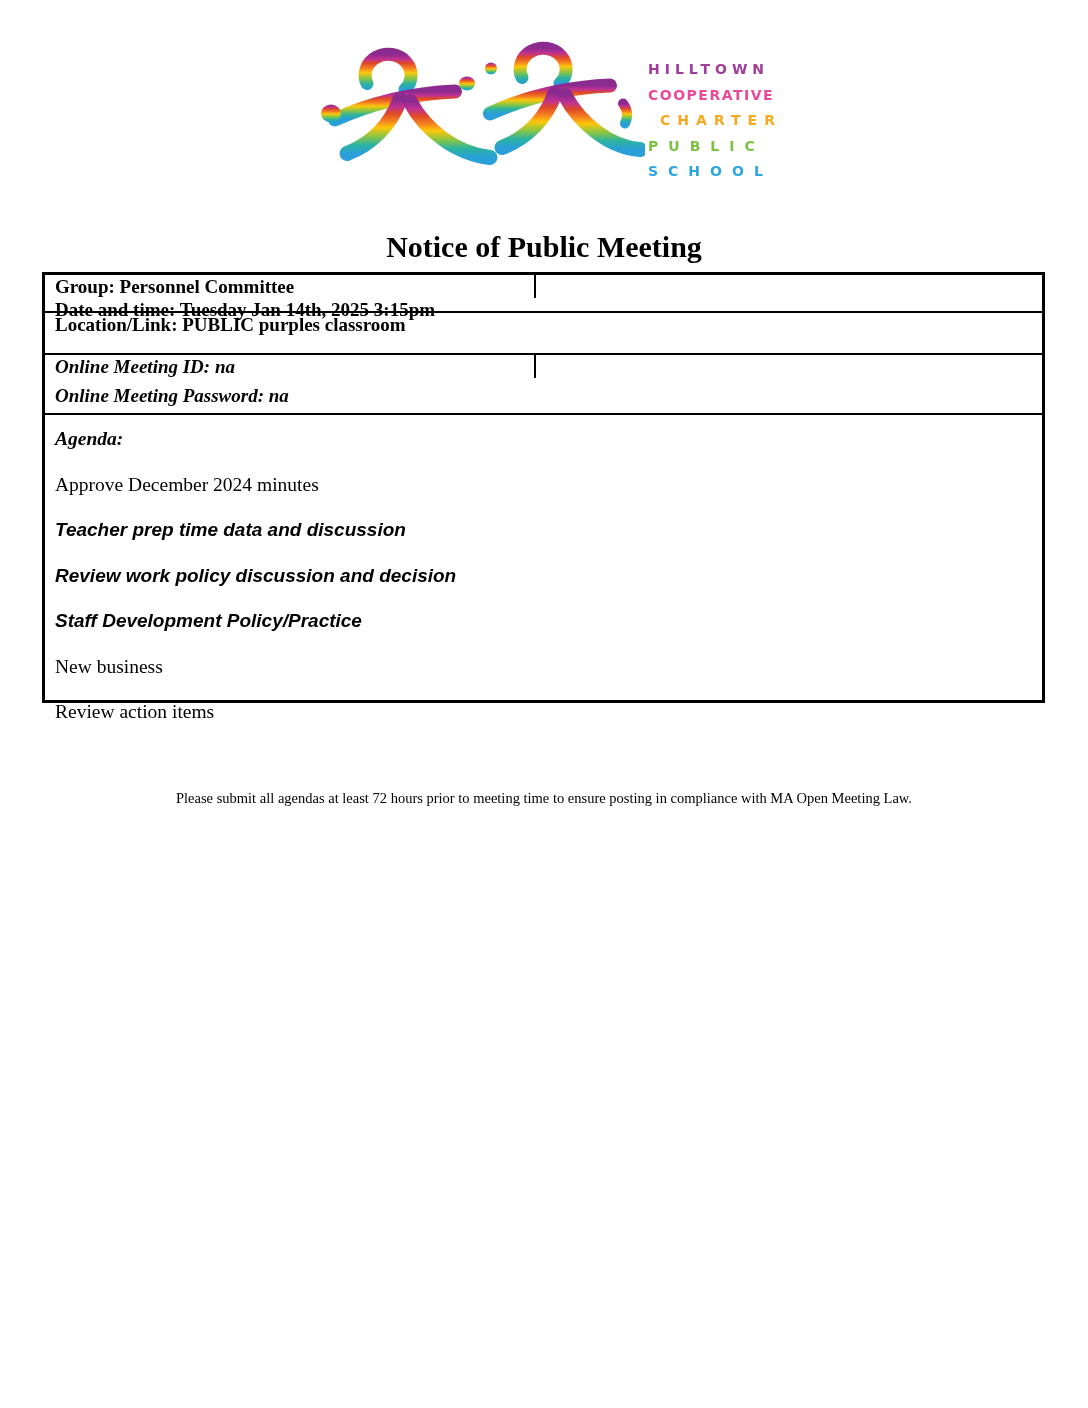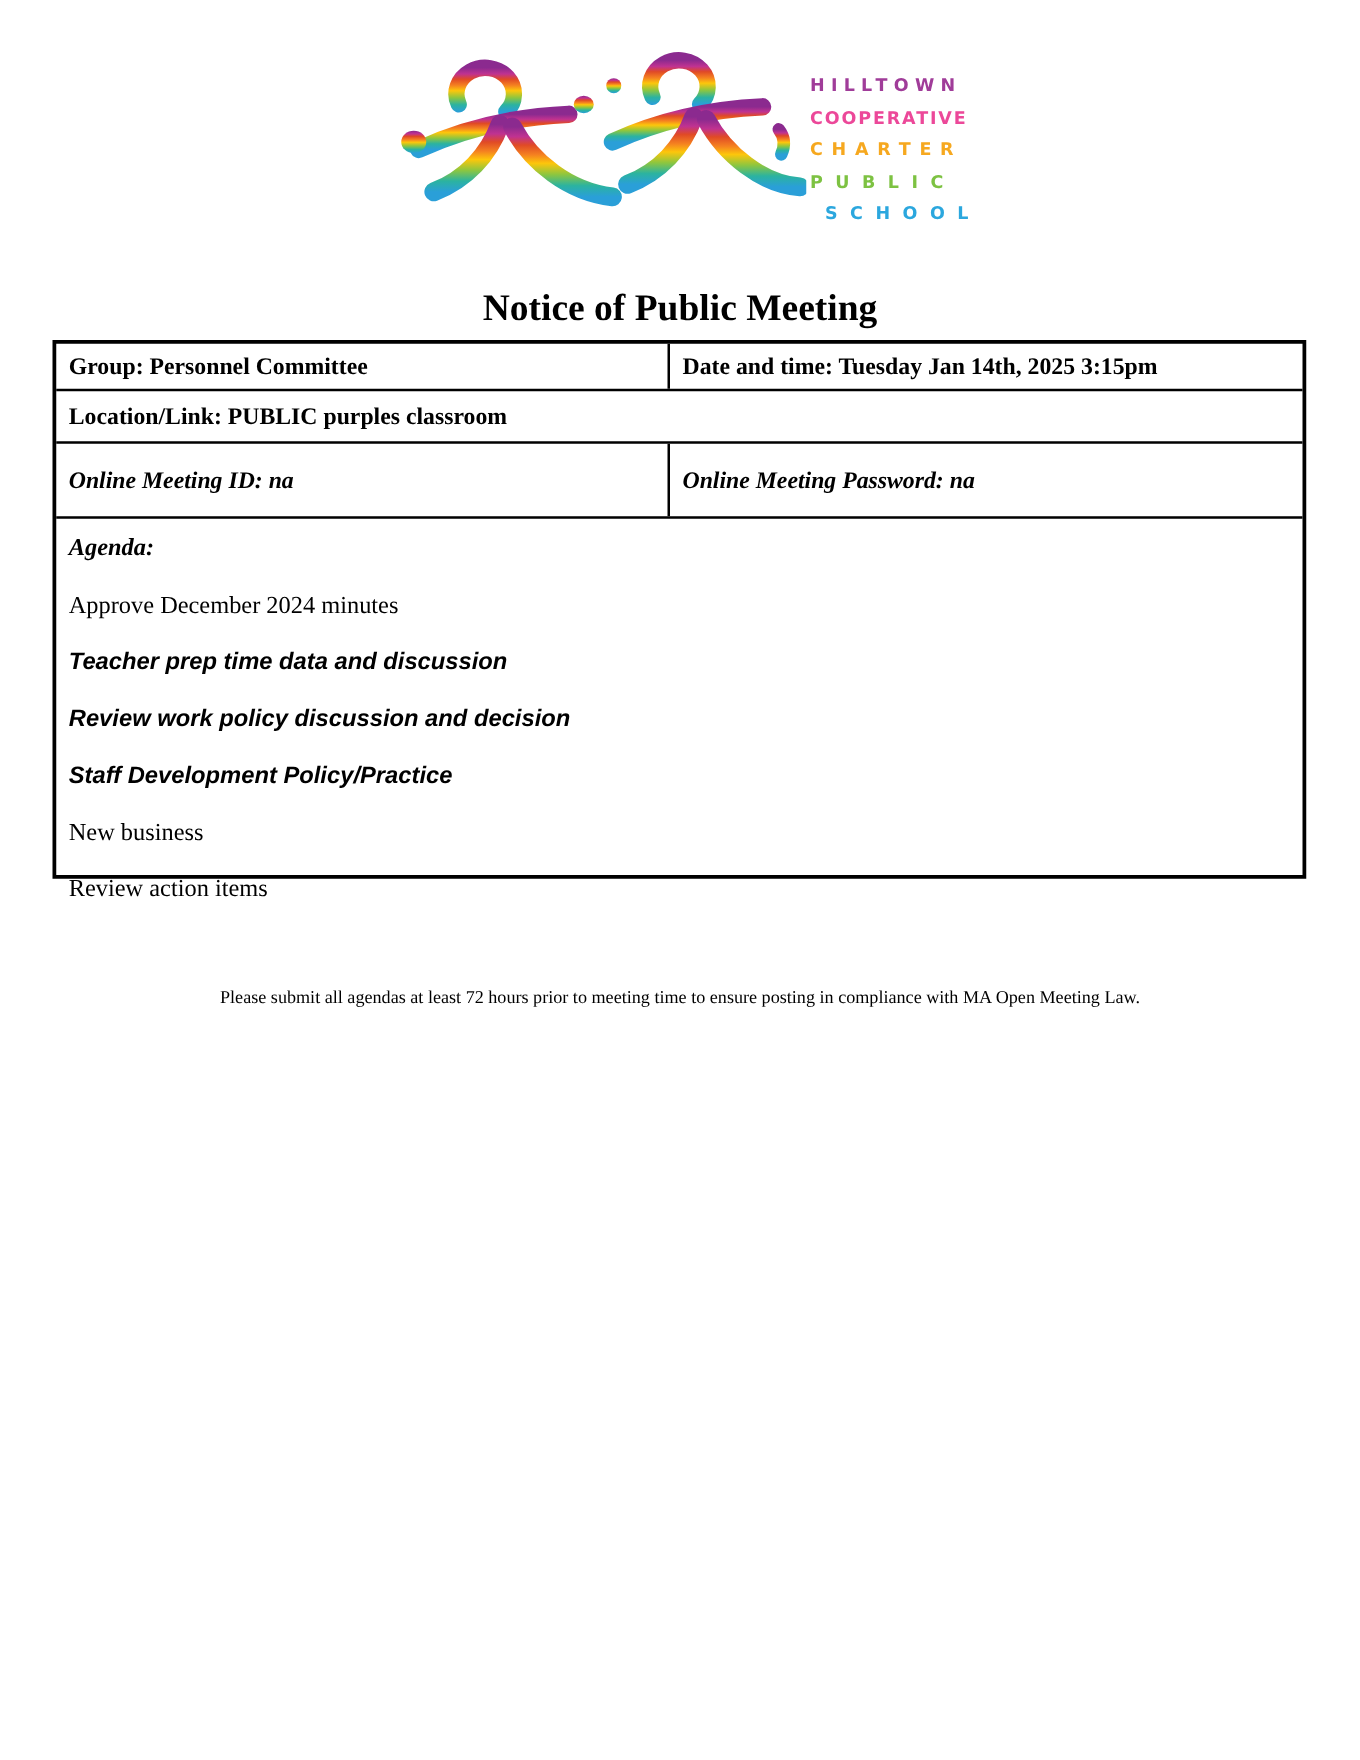--- a/index.html
+++ b/index.html
@@ -24,23 +24,23 @@
     width: 146px;
     font-family: "DejaVu Sans", sans-serif;
     font-weight: bold;
     font-size: 14px;
     line-height: 25.5px;
     white-space: nowrap;
   }
   .logo-text .line { display: block; }
   .logo-text .line:nth-child(1) { letter-spacing: 5px; }
   .logo-text .line:nth-child(2) { letter-spacing: 1.5px; }
-  .logo-text .line:nth-child(3) { letter-spacing: 7px; }
+  .logo-text .line:nth-child(3) { letter-spacing: 7px; text-align: center; }
   .logo-text .line:nth-child(4) { letter-spacing: 10px; }
-  .logo-text .line:nth-child(5) { letter-spacing: 10px; margin-left: 12px; }
+  .logo-text .line:nth-child(5) { letter-spacing: 10px; }
 
   
   .doc-title {
     position: absolute;
     top: 229px; left: 0;
     width: 100%;
     text-align: center;
     font-family: "Liberation Serif", serif;
     font-weight: bold;
     font-size: 30px;
@@ -48,21 +48,21 @@
   }
 
   
   .notice-table {
     position: absolute;
     left: 42px; top: 272px;
     width: 1003px;
     border: 3px solid #000;
     background: #fff;
   }
-  .t-row { display: flex; border-bottom: 2px solid #000; }
+  .t-row { display: flex; border-bottom: 2px solid #000; flex-direction: column; }
   .t-row:last-child { border-bottom: none; }
   .t-cell {
     display: flex;
     align-items: center;
     padding: 0 10px;
     font-family: "Liberation Serif", serif;
     font-weight: bold;
     font-size: 19px;
     line-height: 23px;
   }

